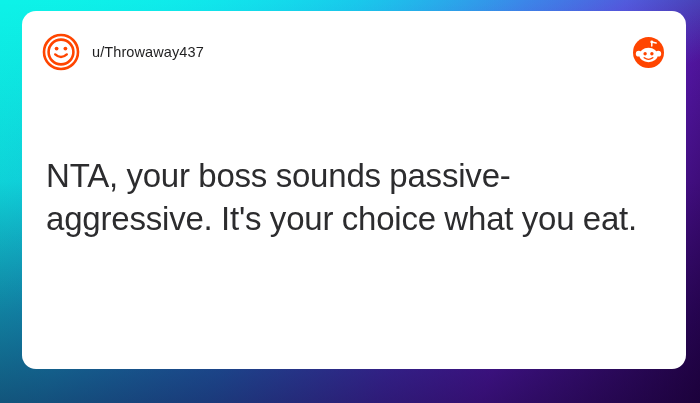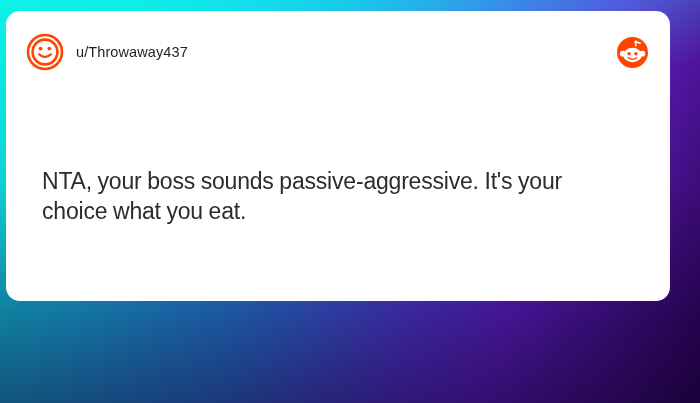--- a/index.html
+++ b/index.html
@@ -44,24 +44,24 @@
     inset: 0;
     background: linear-gradient(180deg,
         rgba(0,0,0,0) 0%,
         rgba(10,4,48,0.10) 45%,
         rgba(12,2,46,0.42) 78%,
         rgba(16,2,44,0.60) 100%);
   }
 
   #card {
     position: absolute;
-    left: 6px;
+    left: 22px;
     top: 11px;
     width: 664px;
-    height: 290px;
+    height: 358px;
     background: #ffffff;
     border-radius: 14px;
     box-sizing: border-box;
     overflow: hidden;
   }
 
   
   .card-header {
     position: absolute;
     left: 0;
@@ -101,22 +101,22 @@
   }
 
   
   .card-body {
     position: absolute;
     left: 20px;
     right: 22px;
     top: 140px;
   }
   .comment-text {
-    margin: 16px;
-    font-size: 23px;
+    margin: 4px;
+    font-size: 33px;
     line-height: 1.30;
     letter-spacing: -0.2px;
     color: #2c2c2e;
     font-weight: 400;
     word-spacing: -0.5px;
   }
 </style>
 </head>
 <body>
 

